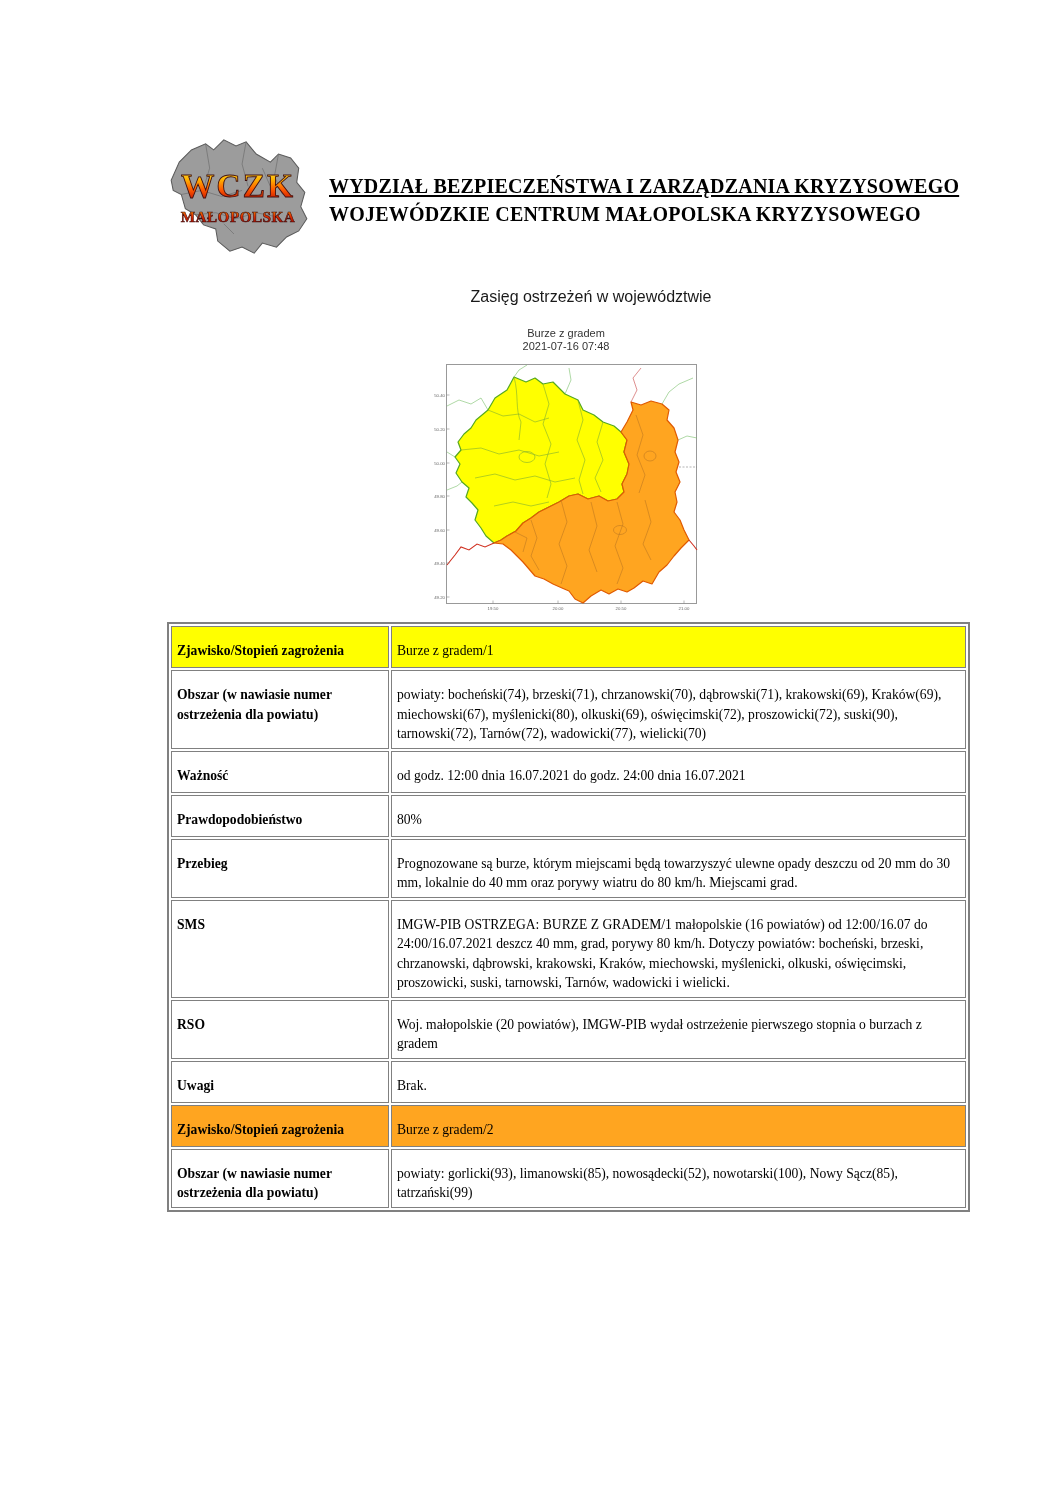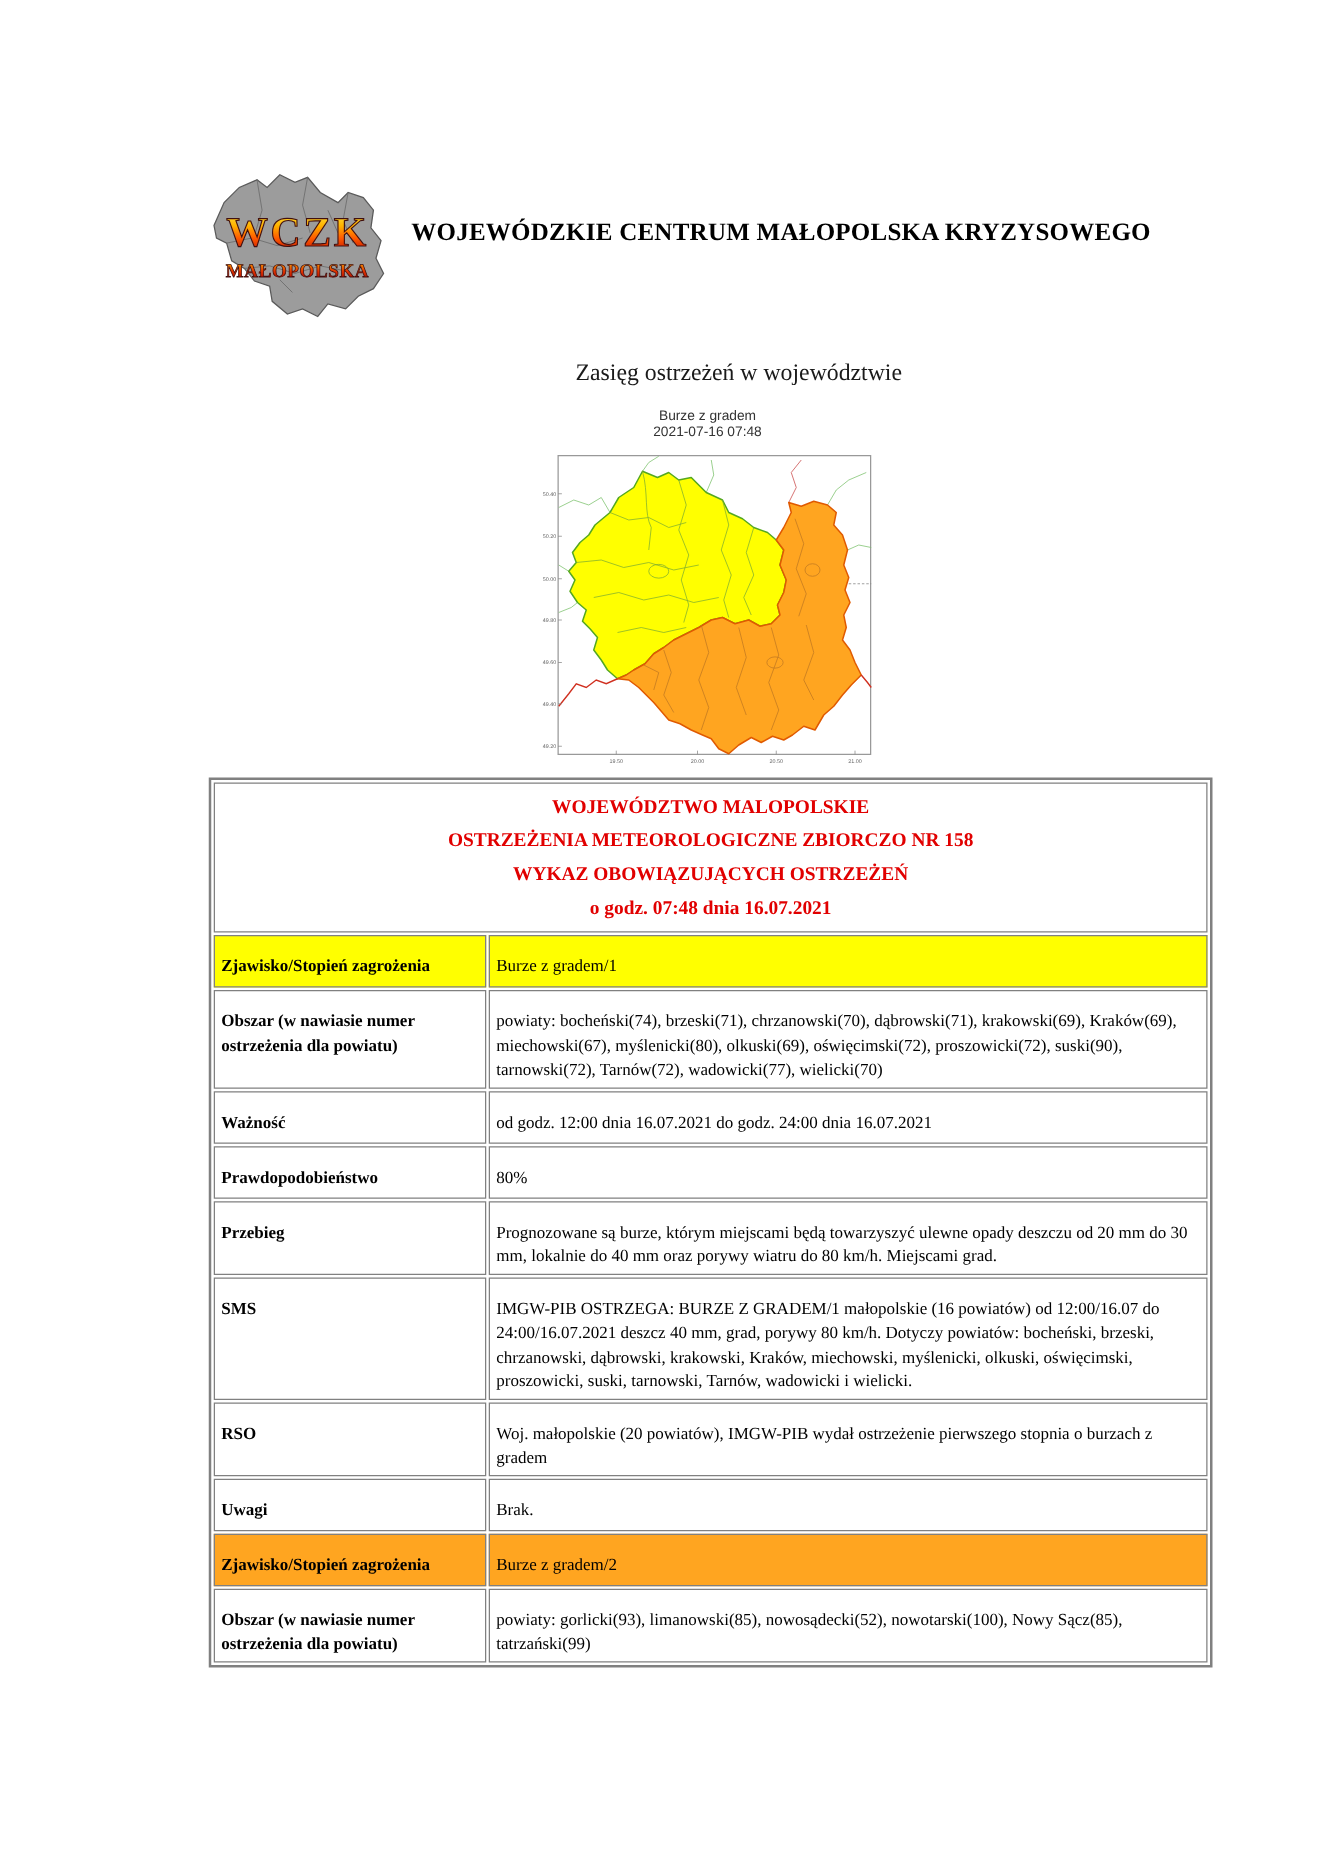--- a/index.html
+++ b/index.html
@@ -8,21 +8,21 @@
 
   
   .brand-logo{position:absolute;left:121px;top:127px;width:162px;height:138px;}
   .org-header{position:absolute;left:293px;top:172px;width:660px;}
   .org-line{font-weight:bold;font-size:20px;line-height:28px;white-space:nowrap;
             letter-spacing:0.2px;}
   .org-line.u{text-decoration:underline;text-underline-offset:2px;}
 
   
   .map-title{position:absolute;left:420px;top:288px;width:270px;text-align:center;
-             font-family:Liberation Serif, serif;font-size:19px;color:#1a1a1a;}
+             font-family:Liberation Sans, sans-serif;font-size:16px;color:#1a1a1a;}
   .map-subtitle{position:absolute;left:395px;top:327px;width:270px;text-align:center;
              font-family:"Liberation Sans", sans-serif;font-size:11px;line-height:13px;color:#333;}
 
   
   .map-wrap{position:absolute;left:395px;top:360px;width:270px;height:253px;}
   .map-wrap svg{display:block;}
   .tick-label{font-family:"Liberation Sans", sans-serif;font-size:4.3px;fill:#666;}
   .lvl1-fill{fill:var(--level1);stroke:#55a820;stroke-width:1.2;stroke-linejoin:round;}
   .lvl2-fill{fill:var(--level2);stroke:#e05a00;stroke-width:1.2;stroke-linejoin:round;}
   .pow-y{fill:none;stroke:#7fae30;stroke-width:0.6;}
@@ -76,20 +76,21 @@
         <path d="M120,26 L116,48 L124,66"></path>
         <path d="M66,95 L76,105"></path>
         <path d="M104,40 L112,58"></path>
       </g>
       <text class="logo-txt" x="80" y="68" text-anchor="middle" font-size="33" letter-spacing="2" fill="url(#fireGrad)" stroke="#401010" stroke-width="0.9">WCZK</text>
       <text class="logo-txt" x="80" y="93" text-anchor="middle" font-size="15" letter-spacing="0.5" fill="url(#fireGrad2)" stroke="#401010" stroke-width="0.6">MAŁOPOLSKA</text>
     </svg>
   </div>
 
   <div class="org-header">
+    <div class="org-line u">WYDZIAŁ BEZPIECZEŃSTWA I ZARZĄDZANIA KRYZYSOWEGO</div>
     <div class="org-line">WOJEWÓDZKIE CENTRUM MAŁOPOLSKA KRYZYSOWEGO</div>
   </div>
 
   <div class="map-title">Zasięg ostrzeżeń w województwie</div>
   <div class="map-subtitle">
     <div>Burze z gradem</div>
     <div>2021-07-16 07:48</div>
   </div>
 
   <div class="map-wrap">
@@ -171,28 +172,20 @@
         <text class="tick-label" x="62" y="250" text-anchor="middle">19.50</text>
         <text class="tick-label" x="127" y="250" text-anchor="middle">20.00</text>
         <text class="tick-label" x="190" y="250" text-anchor="middle">20.50</text>
         <text class="tick-label" x="253" y="250" text-anchor="middle">21.00</text>
       </g>
     </svg>
   </div>
 
   <table class="tbl">
     <tbody id="tbl-body">
-      <tr>
-        <td class="title-cell" colspan="2">
-          <div>WOJEWÓDZTWO MALOPOLSKIE</div>
-          <div>OSTRZEŻENIA METEOROLOGICZNE ZBIORCZO NR 158</div>
-          <div>WYKAZ OBOWIĄZUJĄCYCH OSTRZEŻEŃ</div>
-          <div>o godz. 07:48 dnia 16.07.2021</div>
-        </td>
-      </tr>
     <tr class="level1">
       <td class="lbl">Zjawisko/Stopień zagrożenia</td>
       <td class="val">Burze z gradem/1</td>
     </tr>
         <tr>
       <td class="lbl">Obszar (w nawiasie numer ostrzeżenia dla powiatu)</td>
       <td class="val">powiaty: bocheński(74), brzeski(71), chrzanowski(70), dąbrowski(71), krakowski(69), Kraków(69), miechowski(67), myślenicki(80), olkuski(69), oświęcimski(72), proszowicki(72), suski(90), tarnowski(72), Tarnów(72), wadowicki(77), wielicki(70)</td>
     </tr>
         <tr>
       <td class="lbl">Ważność</td>

